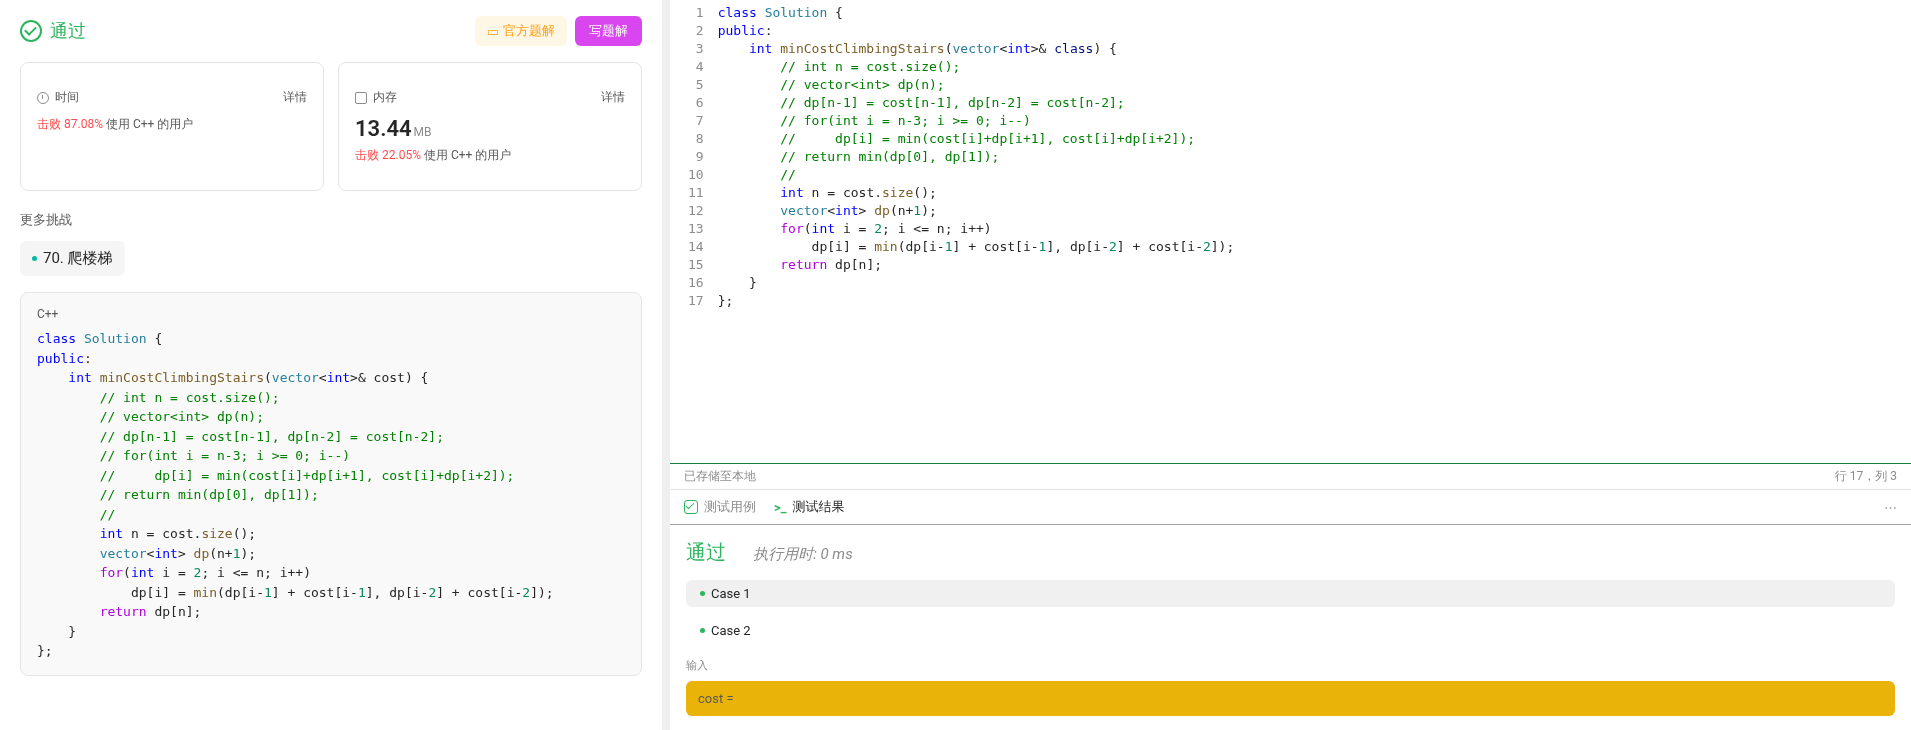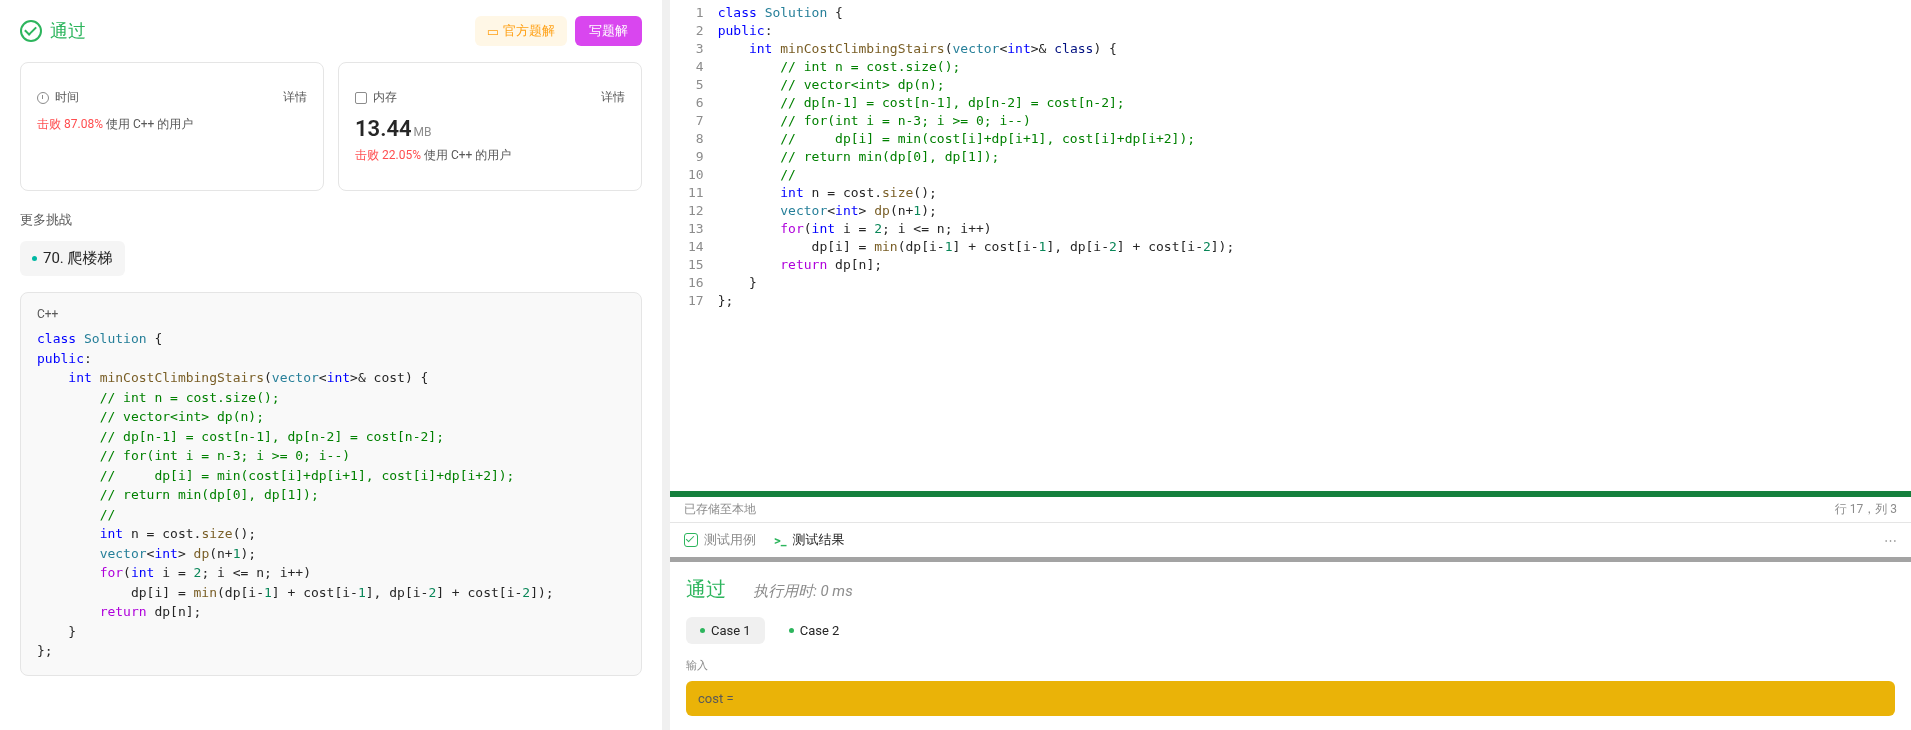--- a/index.html
+++ b/index.html
@@ -41,34 +41,34 @@
 .code-lines { padding: 4px 0; font-family: Consolas, Menlo, monospace; font-size: 13px; line-height: 18px; white-space: pre; flex: 1; }
 
 .k-class { color: #0000ff; }
 .k-type { color: #267f99; }
 .k-kw { color: #af00db; }
 .k-fn { color: #795e26; }
 .k-var { color: #001080; }
 .k-num { color: #098658; }
 .k-cmt { color: #008000; }
 
-.editor-status { display: flex; justify-content: space-between; padding: 4px 14px; color: #8c8c8c; font-size: 12px; border-top: 6px solid #15803d; }
-
-.test-bar { display: flex; align-items: center; gap: 18px; padding: 8px 14px; border-top: 1px solid #e5e5e5; border-bottom: 5px solid #a3a3a3; }
+.editor-status { display: flex; justify-content: space-between; padding: 4px 14px; color: #8c8c8c; font-size: 12px; border-top: 1px solid #15803d; }
+
+.test-bar { display: flex; align-items: center; gap: 18px; padding: 8px 14px; border-top: 1px solid #e5e5e5; border-bottom: 1px solid #a3a3a3; }
 .test-tab { display: flex; align-items: center; gap: 6px; font-size: 13px; color: #8c8c8c; cursor: pointer; }
 .test-tab.active { color: #262626; }
 .green-check-sm { width: 14px; height: 14px; border: 1.5px solid #2db55d; border-radius: 3px; position: relative; }
 .green-check-sm::after { content:""; position:absolute; left:3px; top:0px; width:3px; height:7px; border: solid #2db55d; border-width:0 1.5px 1.5px 0; transform: rotate(45deg); }
 .term-ic { color: #2db55d; font-weight: bold; }
 .dots { margin-left: auto; color: #8c8c8c; cursor: pointer; }
 
 .test-body { padding: 14px 16px; overflow-y: auto; }
 .big-pass { color: #2db55d; font-size: 20px; font-weight: 500; }
 .run-time { color: #8c8c8c; font-size: 15px; margin-left: 24px; font-style: italic; }
-.case-row { display: flex; gap: 10px; margin-top: 14px; margin-bottom: 14px; }
+.case-row { display: flex; gap: 10px; margin-top: 14px; margin-bottom: 14px; flex-direction: column; }
 .case-chip { padding: 6px 14px; border-radius: 6px; font-size: 13px; display: flex; align-items: center; gap: 6px; cursor: pointer; }
 .case-chip.sel { background: #f0f0f0; }
 .dot-green { width: 5px; height: 5px; background: #2db55d; border-radius: 50%; }
 .input-label { color: #8c8c8c; font-size: 11px; margin-bottom: 8px; }
 .input-box { background: #eab308; border-radius: 6px; padding: 10px 12px; color: #595959; font-size: 13px; }
 </style>
 </head>
 <body>
 
 <div class="left-panel">

